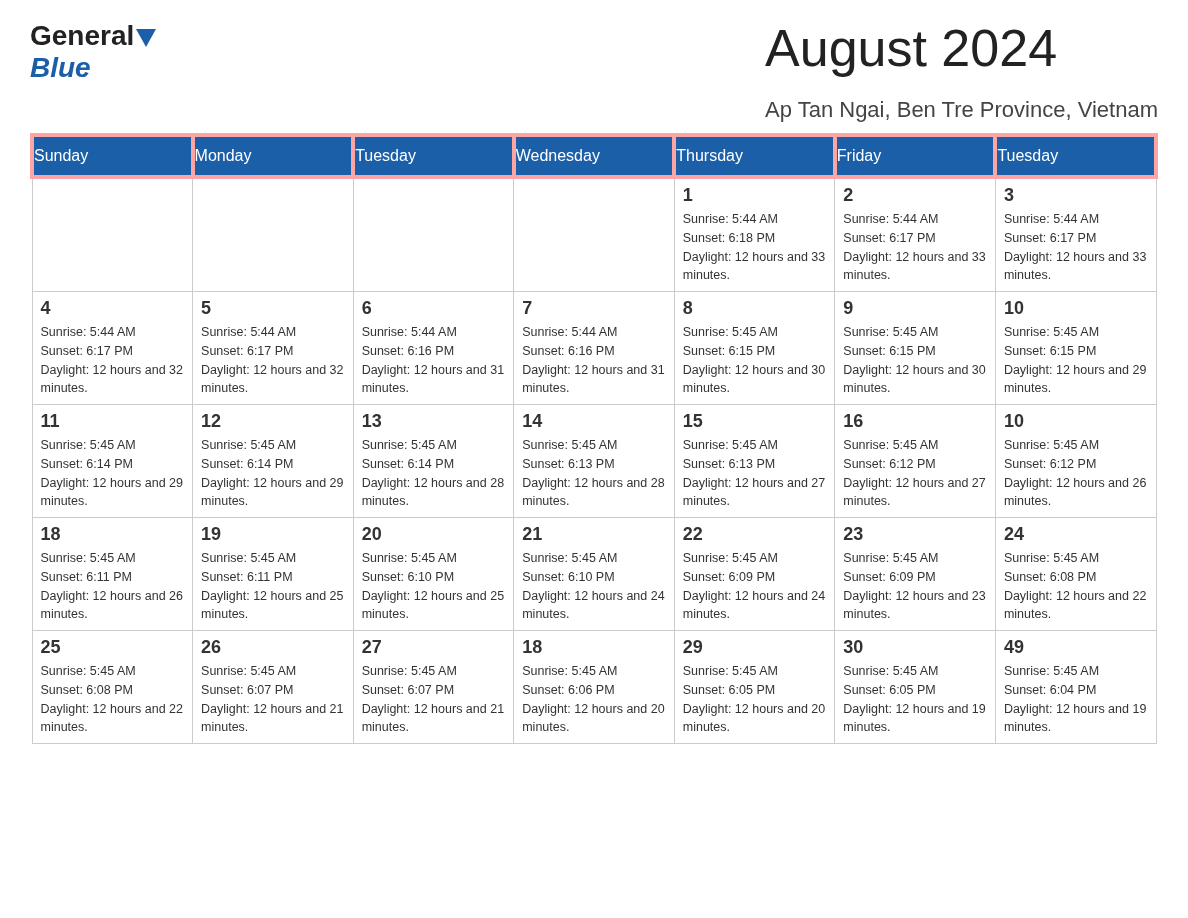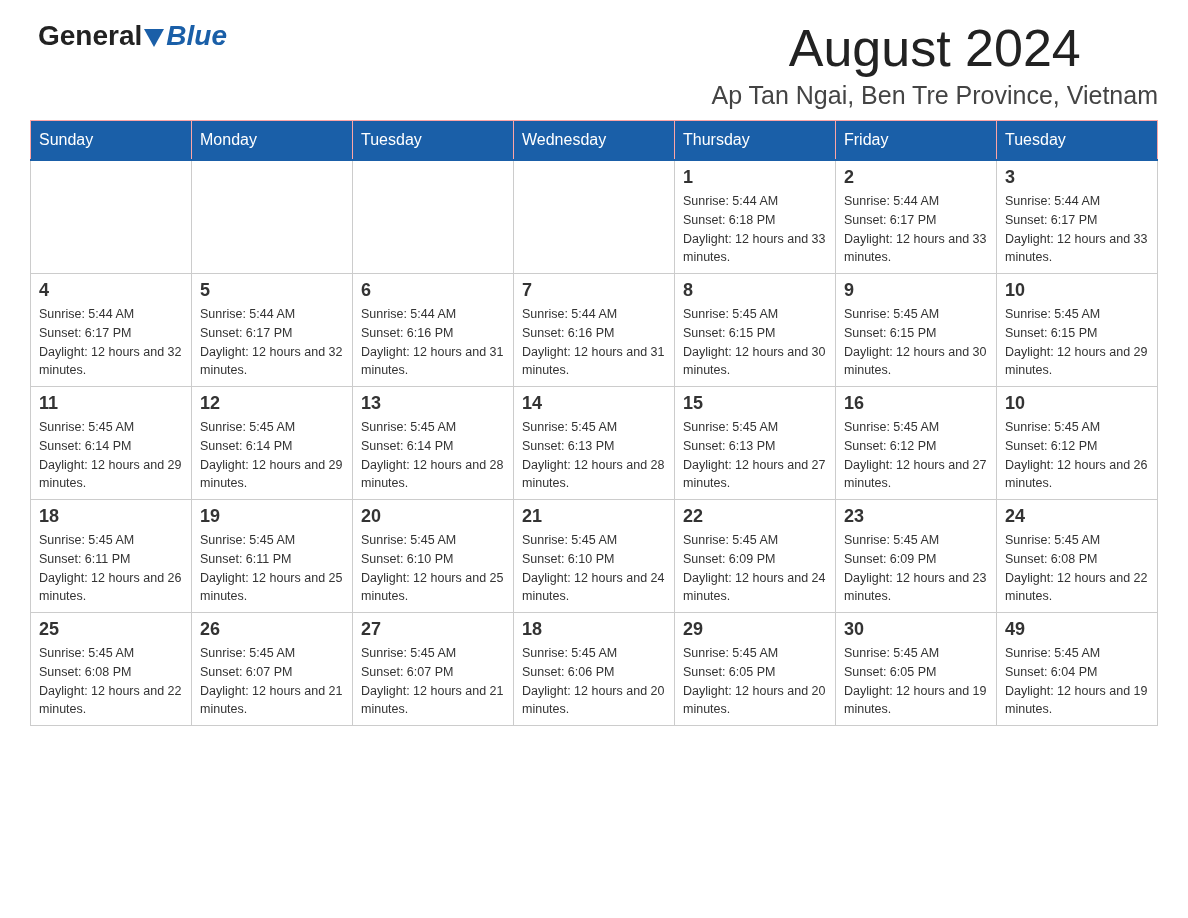--- a/index.html
+++ b/index.html
@@ -11,23 +11,22 @@
       min-height: 918px;
     }
     .header-section {
       display: flex;
       justify-content: space-between;
       align-items: flex-start;
       margin-bottom: 10px;
     }
     .logo {
       display: flex;
-      flex-direction: row;
+      flex-direction: column;
       align-items: flex-start;
-      margin-left: 8px;
     }
     .logo-text {
       display: flex;
       align-items: center;
     }
     .logo-general {
       font-size: 28px;
       font-weight: bold;
       color: #222;
     }
@@ -47,46 +46,46 @@
       margin: 0 2px;
       margin-top: 4px;
     }
     .logo-blue-word {
       color: #1a5fa8;
       font-size: 28px;
       font-weight: bold;
       font-style: italic;
     }
     .title-section {
-      text-align: center;
+      text-align: left;
     }
     .month-title {
       font-size: 52px;
       font-weight: normal;
       color: #222;
       line-height: 1.1;
     }
     .location-title {
-      font-size: 25px;
+      font-size: 22px;
       color: #444;
-      margin-top: 4px;
+      margin-top: 20px;
     }
     .calendar {
       width: 100%;
       border-collapse: collapse;
       margin-top: 10px;
     }
     .calendar th {
       background-color: #1a5fa8;
       color: #fff;
-      padding: 10px 8px;
+      padding: 10px 0;
       font-size: 16px;
       font-weight: normal;
       text-align: left;
-      border: 1px solid #fca5a5;
+      border: 4px solid #fca5a5;
     }
     .calendar td {
       vertical-align: top;
       border: 1px solid #ccc;
       padding: 6px 8px;
       width: 14.28%;
       min-height: 100px;
       font-size: 13px;
       color: #333;
     }

